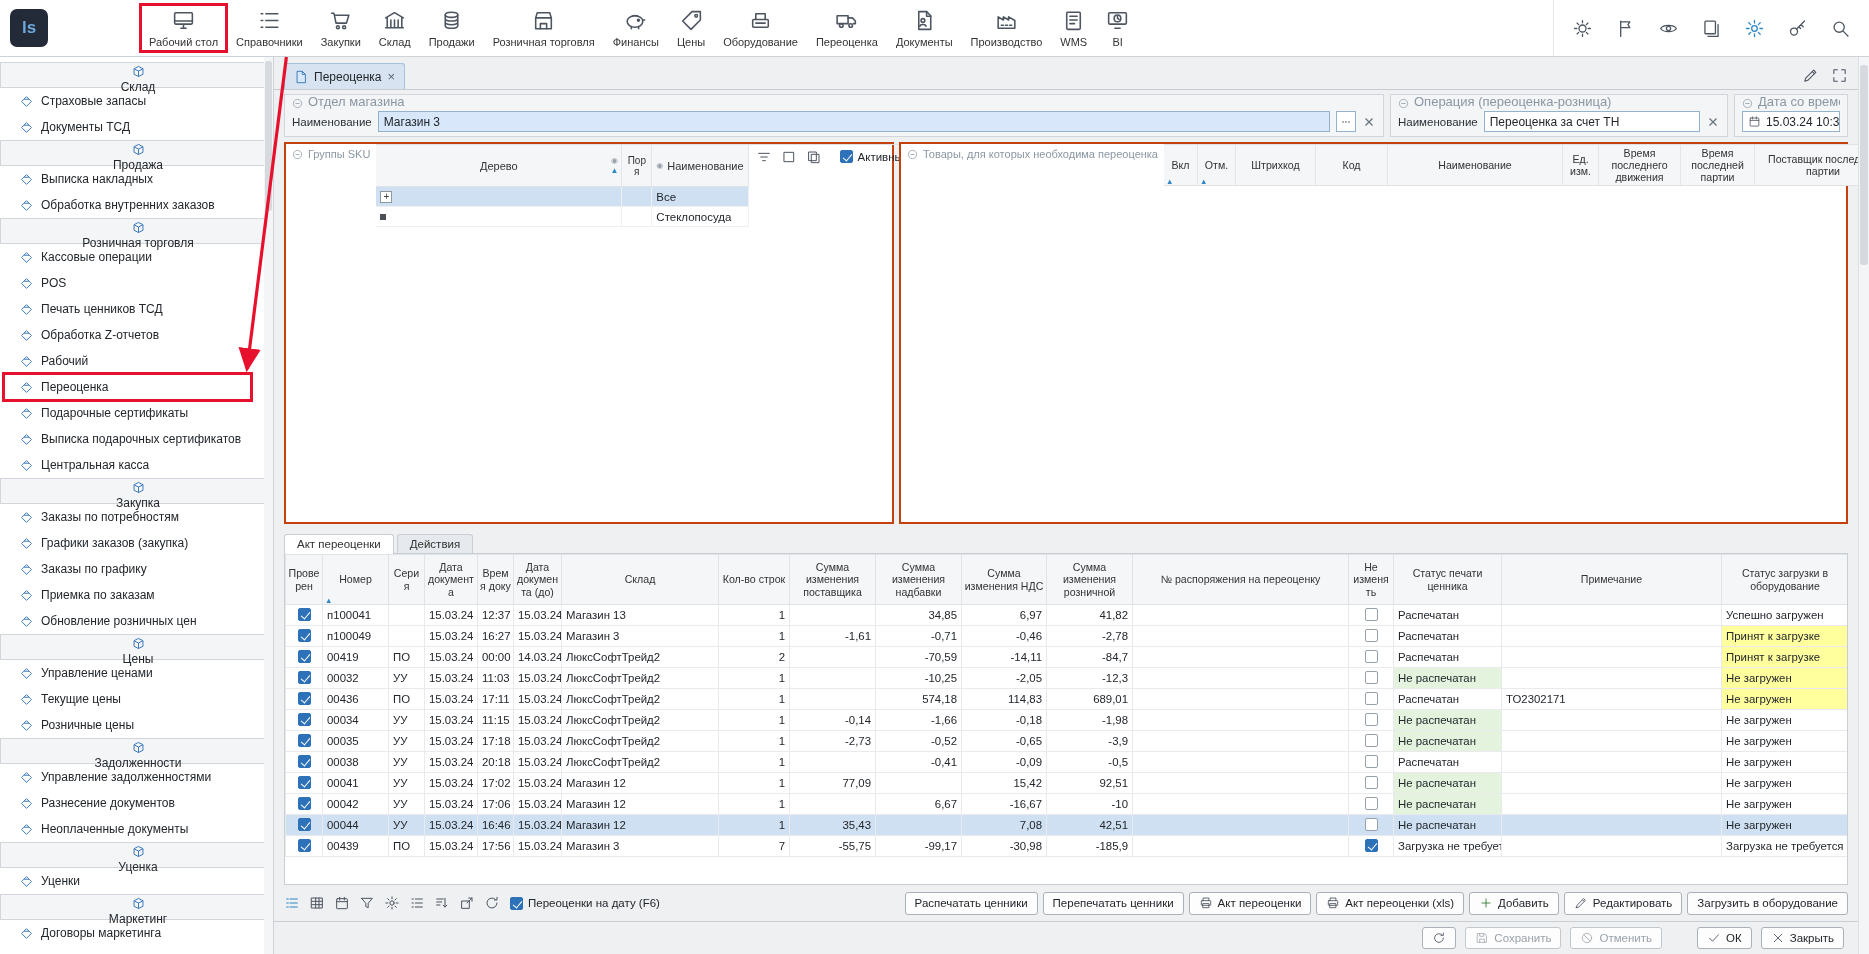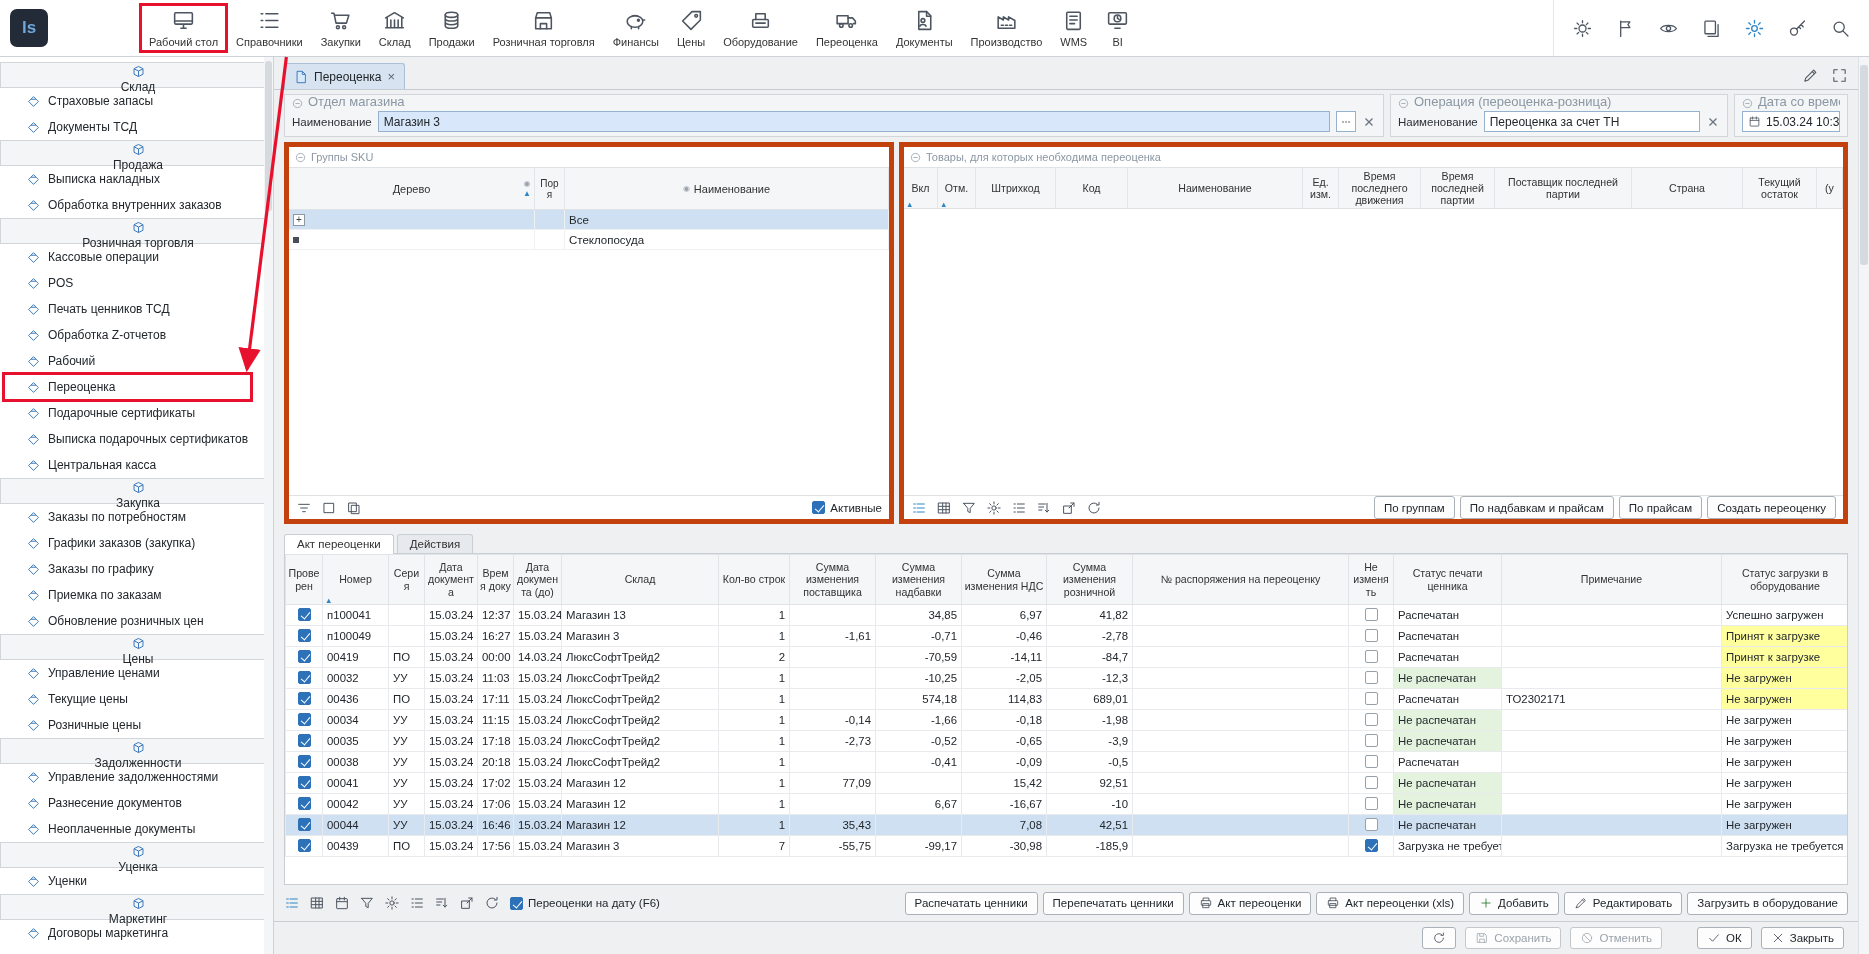--- a/index.html
+++ b/index.html
@@ -13,21 +13,21 @@
 .logo{width:38px;height:38px;margin:0 8px 0 10px;border-radius:7px;background:#232a38;color:#6fa8dc;font-weight:bold;font-size:17px;display:flex;align-items:center;justify-content:center;cursor:pointer}
 .tb-items{display:flex;align-items:center;height:100%;margin-left:84px}
 .tb-item{display:flex;flex-direction:column;align-items:center;justify-content:center;gap:3px;padding:4px 9px;font-size:11px;color:#333;white-space:nowrap;cursor:pointer}
 .tb-item .icon{width:25px;height:25px}
 .tb-item.annotated{outline:3px solid var(--annot,#e8112d);outline-offset:-2px}
 .tb-right{margin-left:auto;display:flex;align-items:center;gap:22px;padding:0 18px;height:100%;border-left:1px solid #e4e7ea}
 .tb-right .icon{width:21px;height:21px;cursor:pointer}
 
 .layout{flex:1;display:flex;min-height:0}
 .sidebar{width:274px;flex:none;background:#fff;border-right:1px solid #cdd2d8;position:relative;padding-top:5px;overflow:hidden}
-.side-item{height:26px;display:flex;align-items:center;gap:8px;padding:0 8px 0 27px;cursor:pointer;white-space:nowrap;position:relative;font-size:12px}
+.side-item{height:26px;display:flex;align-items:center;gap:8px;padding:0 8px 0 20px;cursor:pointer;white-space:nowrap;position:relative;font-size:12px}
 .side-item.group{padding-left:10px}
 .side-item .icon{width:13px;height:13px}
 .red-frame{position:absolute;left:2px;right:20px;top:-2px;bottom:-2px;border:3px solid var(--annot,#e8112d);pointer-events:none}
 .side-scroll{position:absolute;top:0;right:0;width:9px;height:100%;background:#f4f5f6}
 .side-scroll .thumb{margin:4px 1px;width:7px;height:150px;background:#d6d9dd;border-radius:3px}
 .main{flex:1;display:flex;flex-direction:column;min-width:0}
 .vscroll{width:11px;flex:none;background:#f4f5f6;border-left:1px solid #dde0e4;position:relative}
 .vscroll .thumb{position:absolute;top:8px;left:1px;width:8px;height:200px;background:#d6d9dd;border-radius:3px}
 
 .tabbar{height:33px;flex:none;display:flex;align-items:flex-end;padding:0 10px;border-bottom:1px solid #c6cbd1;background:#eef0f2}
@@ -47,21 +47,21 @@
 .input.blue{background:#d9e7fa}
 .input .icon{width:13px;height:13px}
 .mini-btn{width:20px;height:21px;border:1px solid #94b2cd;background:#fff;display:flex;align-items:center;justify-content:center;cursor:pointer;flex:none}
 .mini-btn .icon{width:12px;height:12px}
 .mini-x{width:14px;height:14px;cursor:pointer;flex:none}
 .g-store{flex:0 0 1100px}
 .g-oper{flex:0 0 338px}
 .g-date{flex:1}
 
 .mid-row{flex:none;height:390px;display:flex;gap:5px;padding:2px 10px 6px}
-.panel{background:#fff;border:5px solid #c2410c;display:flex;flex-direction:column;min-width:0}
+.panel{background:#fff;border:2px solid #c2410c;display:flex;flex-direction:row;min-width:0}
 .sku-panel{flex:0 0 610px}
 .goods-panel{flex:1}
 .panel-title{flex:none;height:20px;display:flex;align-items:center;gap:5px;padding:0 6px;font-size:11px;color:#8b97a3;white-space:nowrap;overflow:hidden}
 .sku-grid{flex:1;display:flex;flex-direction:column;min-height:0;border-top:1px solid #dfe3e6}
 .sku-head{display:flex;flex:none;height:42px;background:#f5f6f8;border-bottom:1px solid #dfe3e6}
 .sku-th{display:flex;align-items:center;justify-content:center;font-size:11px;color:#333;border-right:1px solid #e2e5e9;position:relative;gap:4px;padding:0 4px}
 .th-tree{width:246px;flex:none}
 .th-order{width:30px;flex:none;word-break:break-all;text-align:center;line-height:1.1;font-size:10px;white-space:normal}
 .th-name{flex:1}
 .sortw{display:inline-flex;flex-direction:column;align-items:center;font-size:8px;color:#9aa3ad;line-height:1.2}

